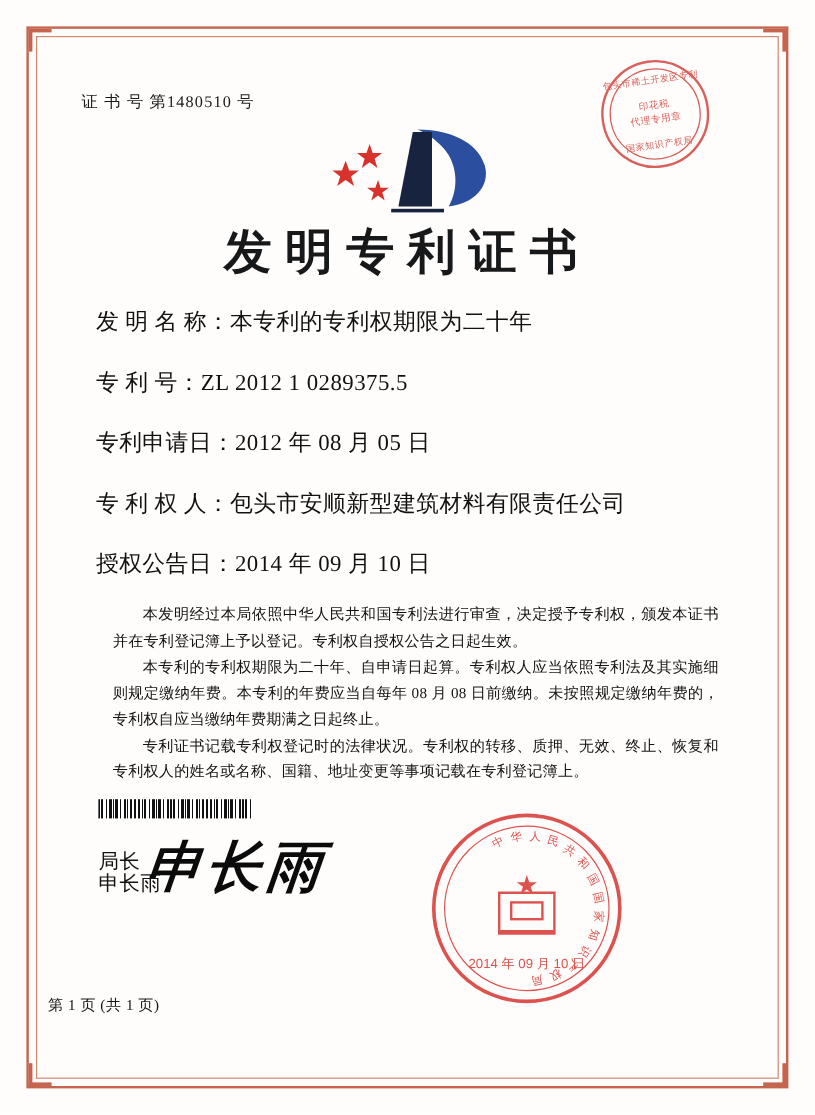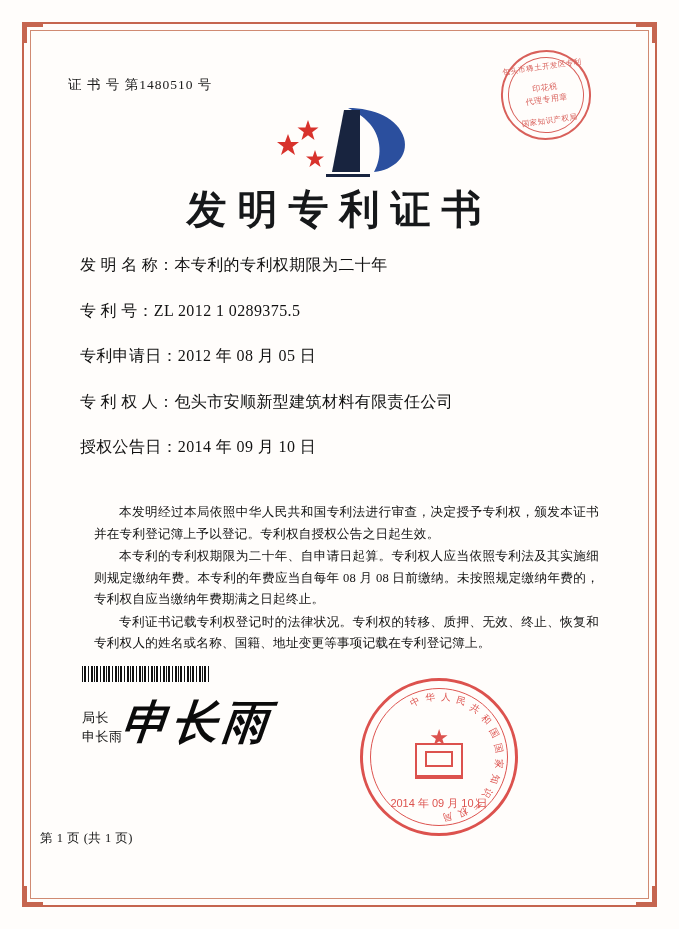--- a/index.html
+++ b/index.html
@@ -128,21 +128,21 @@
   .fields {
     position: absolute;
     left: 40px;
     right: 36px;
     top: 215px;
   }
   .field-row {
     display: flex;
     align-items: baseline;
     margin-bottom: 24.5px;
-    font-size: 16px;
+    font-size: 19px;
     color: #111;
   }
   .field-label {
     flex: 0 0 auto;
     white-space: nowrap;
     letter-spacing: 0.3px;
   }
   .field-value {
     flex: 1 1 auto;
     white-space: nowrap;
@@ -180,21 +180,21 @@
     );
   }
 
   
   .sign-block {
     position: absolute;
     left: 42px;
     top: 668px;
   }
   .sign-label {
-    font-size: 13px;
+    font-size: 17px;
     line-height: 19px;
     color: #111;
     letter-spacing: 0.5px;
   }
   .handwriting {
     position: absolute;
     left: 82px;
     top: 652px;
     font-size: 46px;
     color: #0b0b0b;

